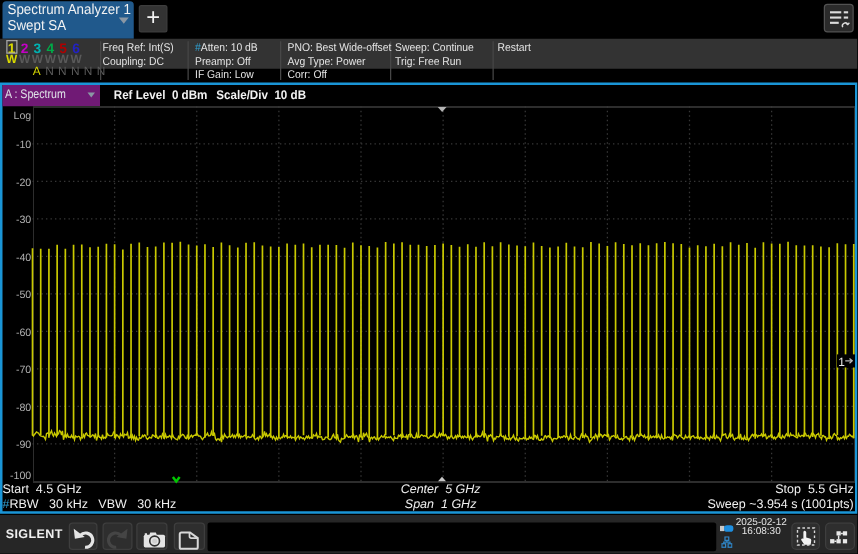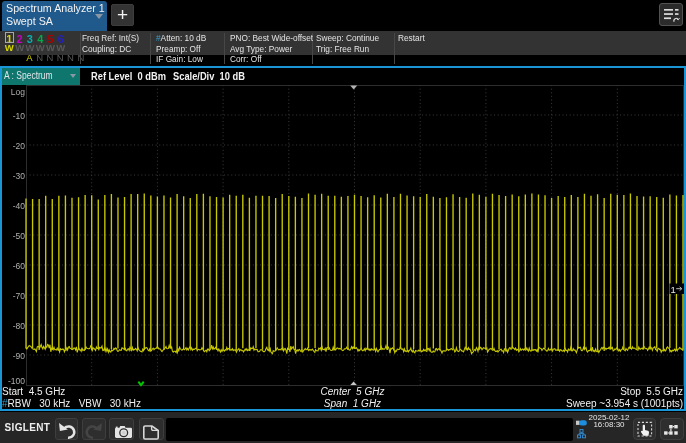--- a/index.html
+++ b/index.html
@@ -30,21 +30,21 @@
 #tt div { white-space:nowrap; }
 #tt .r1 { position:absolute; top:1.5px; left:0; font-size:11px; font-weight:bold; }
 #tt .r2 { position:absolute; top:12.3px; left:0; font-size:9.5px; line-height:9px; font-weight:bold; }
 #tt .r3 { position:absolute; top:22.3px; left:0; font-size:9.5px; line-height:9px; font-weight:normal;margin-left:20px; }
 .tc { display:inline-block; width:10.3px; text-align:center; }
 #ttbox { position:absolute; left:0.8px; top:1.3px; width:8.8px; height:10.8px; border:1px solid #a8a8a8; }
 
 
 #win { position:absolute; left:0; top:66px; width:686px; height:345px;
   border:2px solid #1a95d6; background:#000; }
-#atab { position:absolute; left:0px; top:0px; width:78px; height:16.5px; background:#0f766e; }
+#atab { position:absolute; left:0px; top:0px; width:78px; height:16.5px; background:#701a75; }
 #atab .txt { position:absolute; left:2px; top:2px; color:#dfe4e8; font-size:10px;
   transform:scaleX(0.85); transform-origin:0 0; white-space:nowrap; }
 #atab .tri { position:absolute; right:4px; top:6px; width:0; height:0;
   border-left:3.8px solid transparent; border-right:3.8px solid transparent;
   border-top:4.2px solid #8a97a4; }
 .rl { position:absolute; top:3px; font-size:10px; font-weight:bold; color:#f2f2f2;
   transform:scaleX(0.93); transform-origin:0 0; white-space:nowrap; }
 #grat { position:absolute; left:0; top:0; }
 .gd { stroke:#373737; stroke-width:1; stroke-dasharray:1.1 2.5; }
 .yl { font-size:8.5px; fill:#b0b0b0; text-anchor:end; font-family:"Liberation Sans",sans-serif; }

